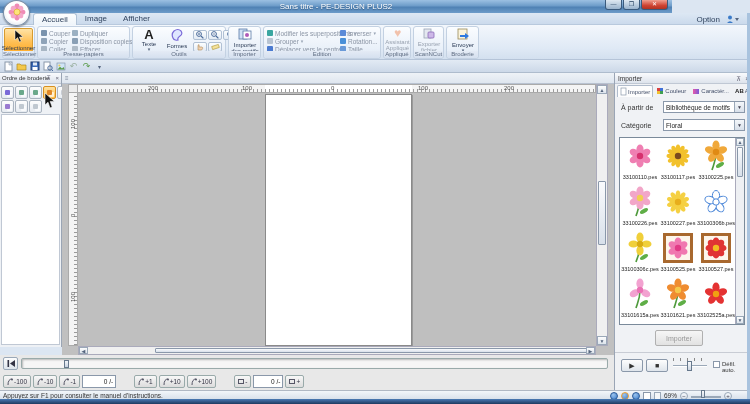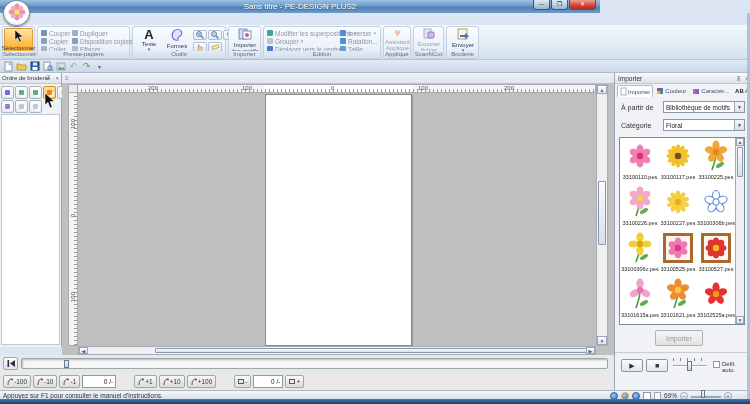--- a/index.html
+++ b/index.html
@@ -2,21 +2,21 @@
 <html><head>
 <meta charset="utf-8">
 <style>
   * { margin:0; padding:0; box-sizing:border-box; }
   html,body { width:750px; height:404px; overflow:hidden; }
   body { font-family:"Liberation Sans", sans-serif; font-size:8px; color:#2a3a55; background:#d6e2f0; }
   #app { position:relative; width:750px; height:404px; background:#dce6f2; }
   .abs { position:absolute; }
 
   
-  #titlebar { left:0; top:0; width:600px; height:13px;
+  #titlebar { left:0; top:0; width:672px; height:13px;
     background:linear-gradient(#9cc0e2 0%, #6d9cc9 45%, #4f81b4 55%, #6d9cc9 100%); }
   #title-text { width:100%; text-align:center; top:2px; font-size:8px; color:#fff; text-shadow:0 1px 1px #3a5f86; }
   #caption-buttons { right:4px; top:0; display:flex; gap:1px; }
   .capbtn { width:17px; height:10px; border:1px solid #3a5a7c; border-top:none; border-radius:0 0 3px 3px;
     background:linear-gradient(#dfe9f2,#9ab4cd); font-size:6px; line-height:9px; text-align:center; color:#23405e; }
   .capbtn.close { width:27px; background:linear-gradient(#f0a090,#cf4433 60%,#b03322); color:#fff; }
 
   
   #app-button { left:3px; top:0; width:27px; height:26px; border-radius:50%;
     background:radial-gradient(circle at 50% 40%, #ffffff 55%, #cfd8e4 100%);
@@ -159,20 +159,35 @@
           <ellipse cx="5.3" cy="5.3" rx="2.6" ry="2.6" fill="#f4a7c8"></ellipse>
             <ellipse cx="12.7" cy="5.3" rx="2.6" ry="2.6" fill="#f4a7c8"></ellipse>
           <ellipse cx="5.3" cy="12.7" rx="2.6" ry="2.6" fill="#f4a7c8"></ellipse>
             <ellipse cx="12.7" cy="12.7" rx="2.6" ry="2.6" fill="#f4a7c8"></ellipse>
           <circle cx="9" cy="9" r="3" fill="#fde57a" stroke="#d8a820" stroke-width=".6"></circle>
         </g>
       </svg>
     </span>
   </div>
 
+  <div class="abs" id="tabrow">
+    <div class="abs" id="tabs">
+        <div class="tab active">Accueil</div>
+        <div class="tab">Image</div>
+        <div class="tab">Afficher</div>
+      </div>
+    <div class="abs" id="option-label">Option</div>
+    <div class="abs" id="account-icon">
+      <svg width="14" height="9" viewBox="0 0 14 9">
+          <circle cx="4" cy="2.6" r="2" fill="#3a7ac8"></circle>
+          <path d="M1 8 Q4 4.6 7 8 Z" fill="#3a7ac8"></path>
+          <path d="M9 3 L13 3 L11 6 Z" fill="#55657e"></path>
+        </svg>
+    </div>
+  </div>
 
   <div class="abs" id="ribbon">
 
     <div class="rgroup" style="left:2px; width:33px;">
       <div class="bigbtn sel-grad" style="left:1px; width:29px; height:24px;">
         <span style="margin-top:1px;">
           <svg width="10" height="13" viewBox="0 0 10 13">
               <path d="M1 0 L1 10 L3.6 7.6 L5.4 12 L7.2 11.2 L5.4 7 L9 7 Z" fill="#111" stroke="#fff" stroke-width=".5"></path>
             </svg>
         </span>

